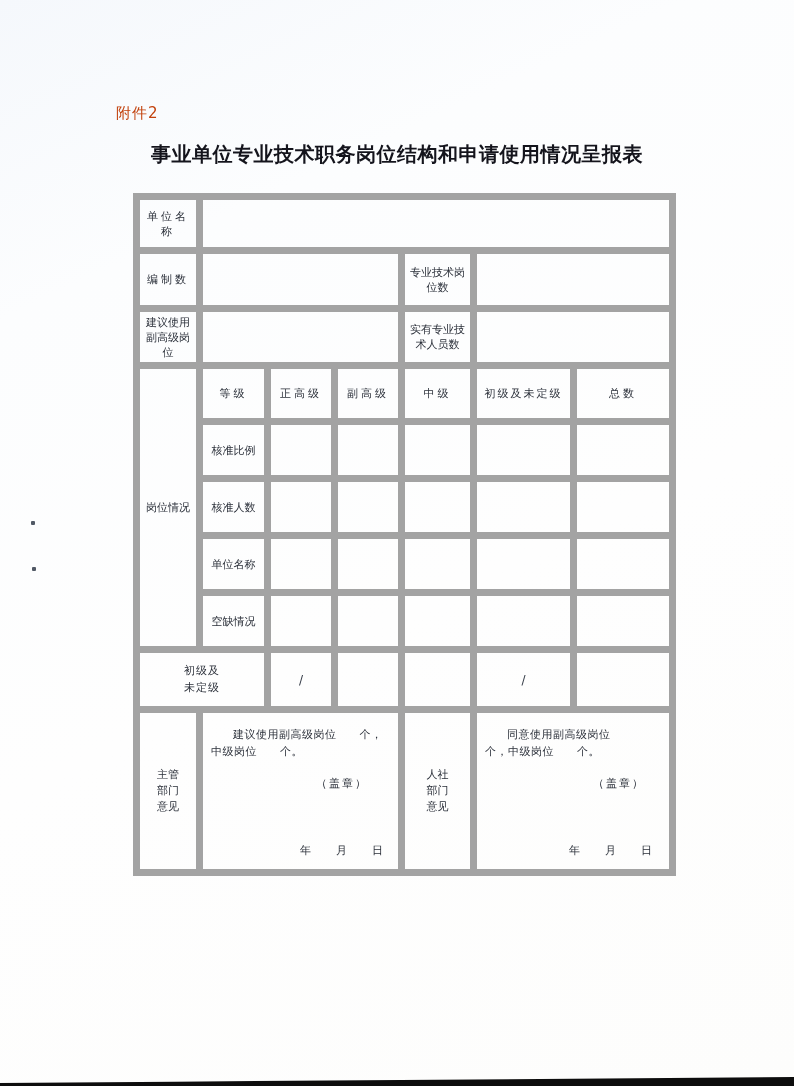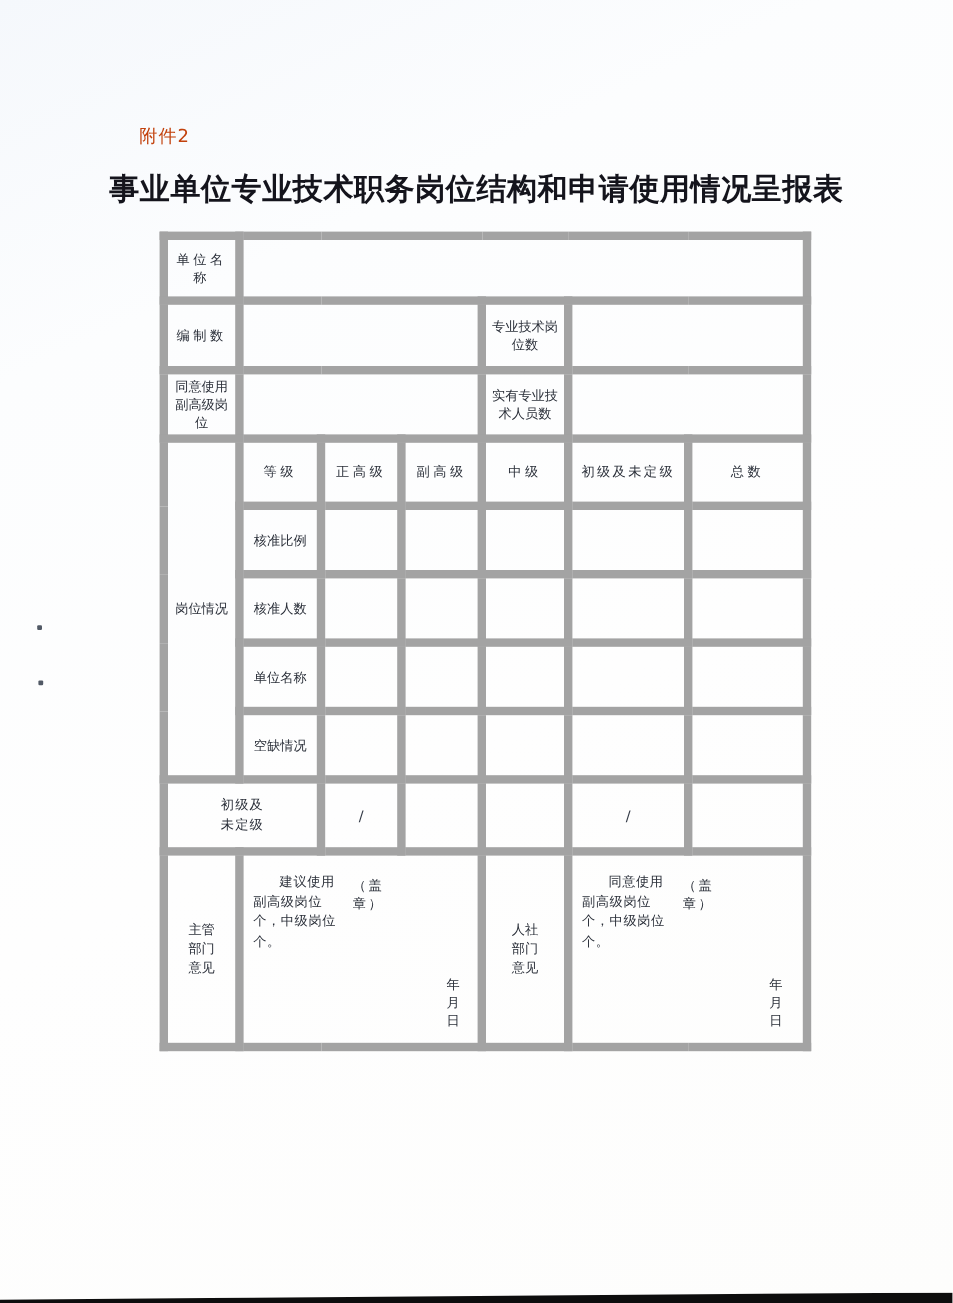--- a/index.html
+++ b/index.html
@@ -15,21 +15,21 @@
     background:linear-gradient(155deg,#f5f8fc 0%,#fcfdfe 22%,#fefefe 55%,#fdfdfc 100%);
   }
   .attachment{
     position:absolute;left:116px;top:104px;
     font-size:15px;color:#c2410c;letter-spacing:1px;
   }
   .doc-title{
     position:absolute;left:0;top:141px;width:794px;
     text-align:center;
     font-family:"DejaVu Serif",serif;
-    font-weight:bold;font-size:25px;color:#14141c;
+    font-weight:bold;font-size:20px;color:#14141c;
     letter-spacing:0.5px;
   }
   table.form{
     position:absolute;left:133px;top:193px;
     width:536px;height:673px;
     border-collapse:collapse;table-layout:fixed;
     font-size:11px;color:#2a2f39;
   }
   table.form td{
     border:7px solid #a3a3a3;
@@ -40,21 +40,21 @@
   table.form{border:1.5px solid #3d4653;}
   .r1{height:54px}.r2{height:58px}.r3{height:57px}.r4{height:56px}
   .r5{height:57px}.r6{height:57px}.r7{height:57px}.r8{height:57px}
   .r9{height:60px}.r10{height:160px}
   .sp{letter-spacing:3px;}
   .sp0{letter-spacing:0;padding:2px 1px;}
   .wrap-narrow{display:inline-block;width:4em;letter-spacing:1px;line-height:1.5;}
   .vlabel{display:inline-block;width:2em;letter-spacing:0;line-height:1.45;text-align:right;word-break:break-all;}
   .opinion-cell{vertical-align:top;}
   .opinion-inner{
-    display:flex;flex-direction:row;height:152px;
+    display:flex;flex-direction:column;height:152px;
     text-align:left;
     justify-content:space-between;
   }
   .opinion-text{
     margin:12px 0 0 0;
     padding:0 6px;
     text-indent:2em;
     line-height:1.5;letter-spacing:0.5px;
   }
   .seal-line{margin-top:16px;text-align:right;letter-spacing:2px;}
@@ -103,21 +103,21 @@
   </tr>
 
   <tr class="r2">
     <td class="sp">编制数</td>
     <td colspan="3"></td>
     <td class="sp0">专业技术岗位数</td>
     <td colspan="2"></td>
   </tr>
 
   <tr class="r3">
-    <td class="sp0">同意使用副高级岗位</td>
+    <td class="sp0">建议使用副高级岗位</td>
     <td colspan="3"></td>
     <td class="sp0">实有专业技术人员数</td>
     <td colspan="2"></td>
   </tr>
 
   <tr class="r4">
     <td rowspan="5" class="sp0">岗位情况</td>
     <td class="sp">等级</td>
     <td class="sp">正高级</td>
     <td class="sp">副高级</td>

